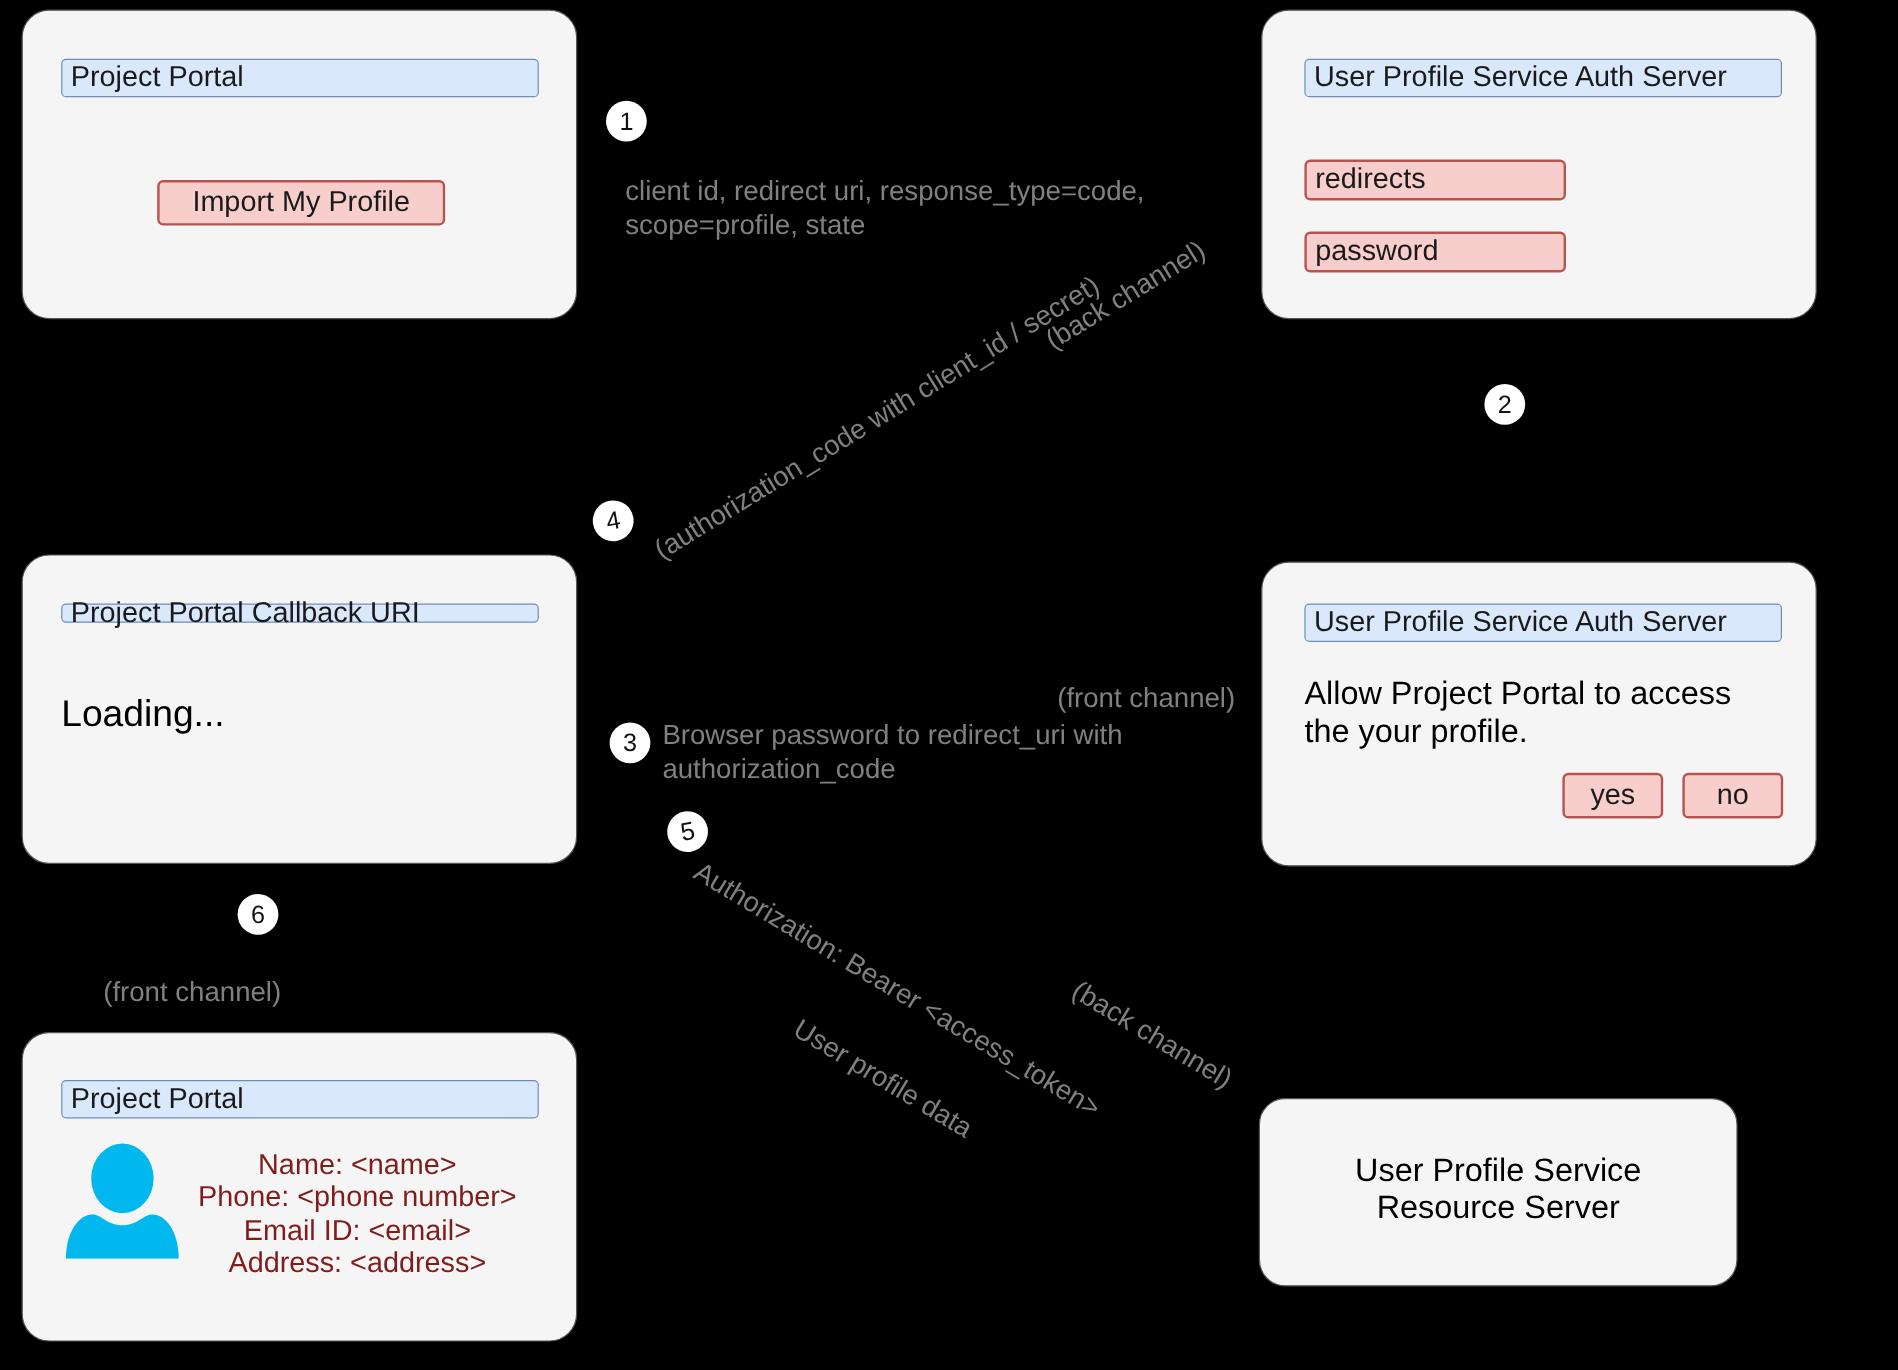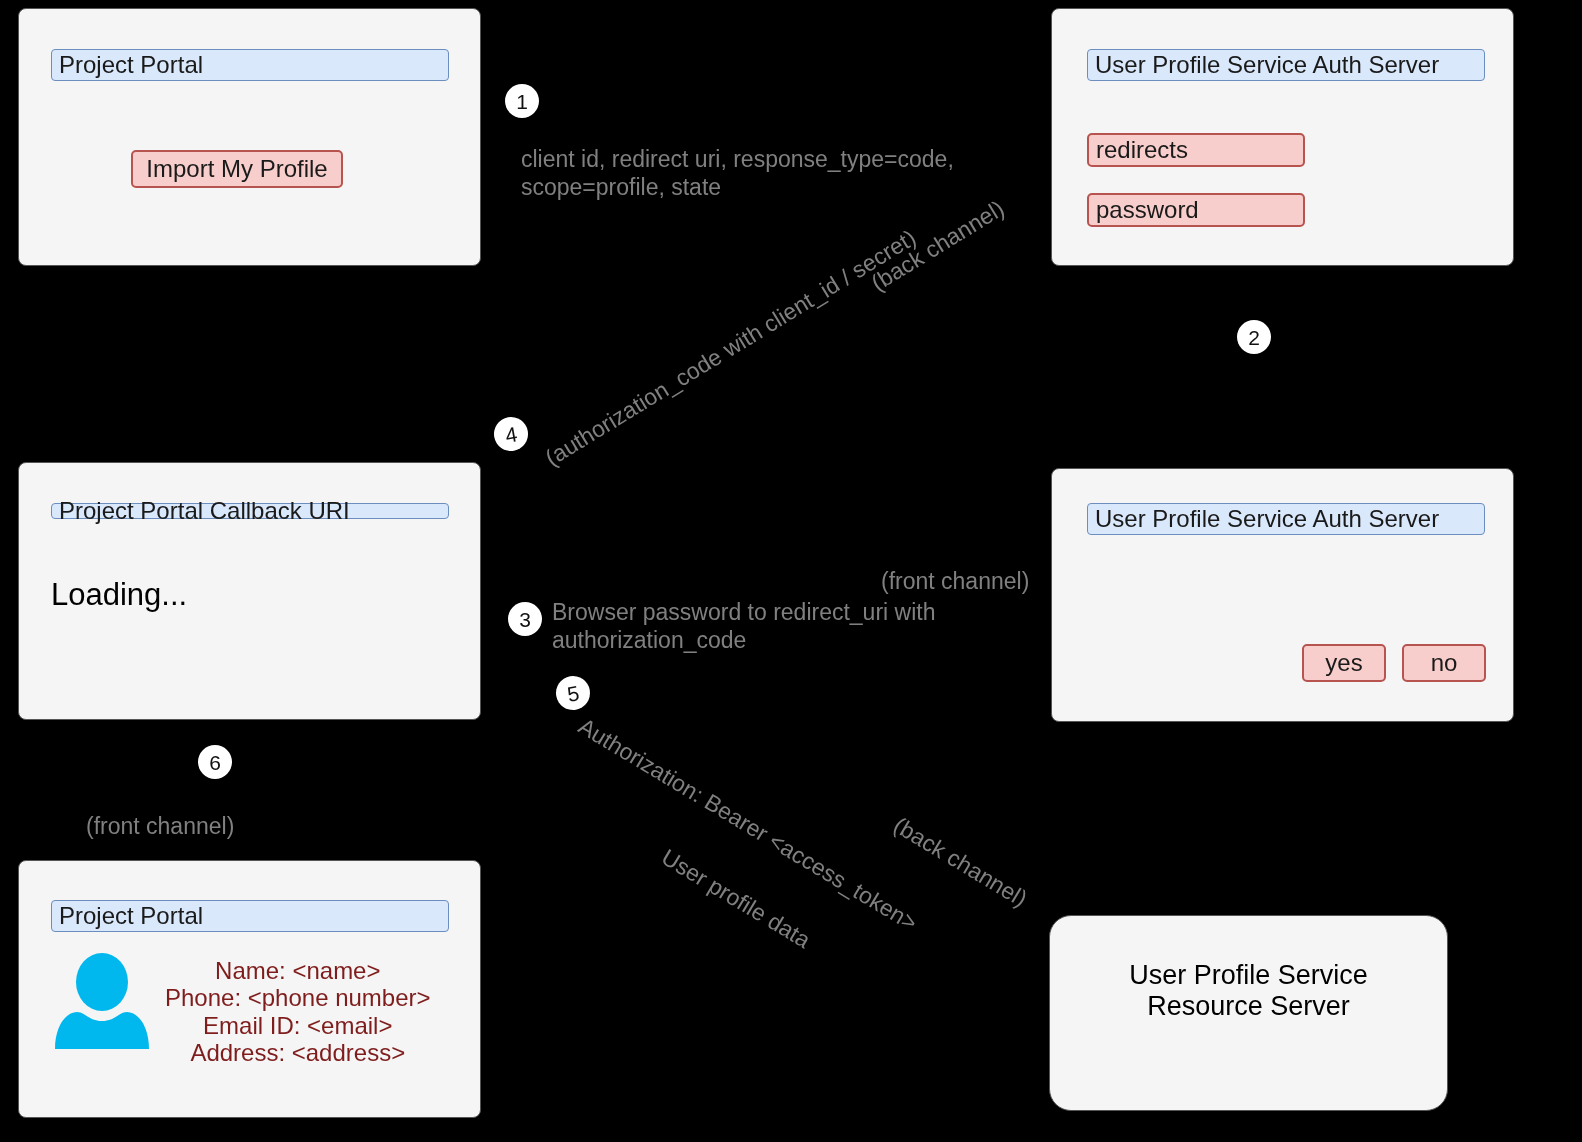--- a/index.html
+++ b/index.html
@@ -16,21 +16,21 @@
     overflow: hidden;
     font-family: "Liberation Sans", sans-serif;
     -webkit-font-smoothing: antialiased;
   }
 
   
   .card {
     position: absolute;
     background: #f5f5f5;
     border: 1px solid #555555;
-    border-radius: 8px;
+    border-radius: 23px;
     box-shadow: 3px 3px 5px rgba(0,0,0,0.55);
     box-sizing: border-box;
   }
 
   
   .titlebar {
     position: absolute;
     background: #dae8fc;
     border: 1px solid #6c8ebf;
     border-radius: 4px;
@@ -113,36 +113,37 @@
     transform-origin: 0 0;
   }
 </style>
 </head>
 <body>
 
 <div id="canvas">
 
   <div class="card" style="left:18px; top:8px; width:463px; height:258px;">
     <div class="titlebar" style="left:32px; top:40px; width:398px; height:32px;">Project Portal</div>
-    <div class="pinkbox center" style="left:112px; top:141px; width:212px; height:38px;">Import My Profile</div>
+    <div class="pinkbox center" style="left:112px; top:141px; width:240px; height:38px;">Import My Profile</div>
   </div>
 
   <div class="card" style="left:1051px; top:8px; width:463px; height:258px;">
     <div class="titlebar" style="left:35px; top:40px; width:398px; height:32px;">User Profile Service Auth Server</div>
     <div class="pinkbox left" style="left:35px; top:124px; width:218px; height:34px;">redirects</div>
     <div class="pinkbox left" style="left:35px; top:184px; width:218px; height:34px;">password</div>
   </div>
 
   <div class="card" style="left:18px; top:462px; width:463px; height:258px;">
     <div class="titlebar" style="left:32px; top:40px; width:398px; height:16px;">Project Portal Callback URI</div>
     <div class="cardtext" style="left:32px; top:114px; font-size:31px;">Loading...</div>
   </div>
 
   <div class="card" style="left:1051px; top:468px; width:463px; height:254px;">
     <div class="titlebar" style="left:35px; top:34px; width:398px; height:32px;">User Profile Service Auth Server</div>
+    <div class="cardtext" style="left:35px; top:94px; width:380px; font-size:27px;">Allow Project Portal to access the your profile.</div>
     <div class="pinkbox center" style="left:250px; top:175px; width:84px; height:38px;">yes</div>
     <div class="pinkbox center" style="left:350px; top:175px; width:84px; height:38px;">no</div>
   </div>
 
   <div class="card" style="left:18px; top:860px; width:463px; height:258px;">
     <div class="titlebar" style="left:32px; top:39px; width:398px; height:32px;">Project Portal</div>
 
     <span class="avatar-icon" style="left:33px; top:90px; width:100px; height:98px;">
       <svg width="100" height="98" viewBox="0 0 100 98" xmlns="http://www.w3.org/2000/svg">
         <ellipse cx="50" cy="31" rx="26" ry="29" fill="#00b8ee"></ellipse>
@@ -151,21 +152,21 @@
     </span>
 
     <div class="profile-lines" style="left:146px; top:96px;">
       <div>Name: &lt;name&gt;</div>
       <div>Phone: &lt;phone number&gt;</div>
       <div>Email ID: &lt;email&gt;</div>
       <div>Address: &lt;address&gt;</div>
     </div>
   </div>
 
-  <div class="card" style="left:1049px; top:915px; width:399px; height:196px; border-radius:22px;">
+  <div class="card" style="left:1049px; top:915px; width:399px; height:157px; border-radius:22px;">
     <div class="cardtext centered" style="top:44px; font-size:27px; text-align:center;">User Profile Service
 Resource Server</div>
   </div>
 
   <div class="badge" style="left:505px; top:84px;">1</div>
   <div class="flow-label" style="left:521px; top:145px; width:480px;">client id, redirect uri, response_type=code,
 scope=profile, state</div>
 
   <div class="badge" style="left:1237px; top:320px;">2</div>
 

